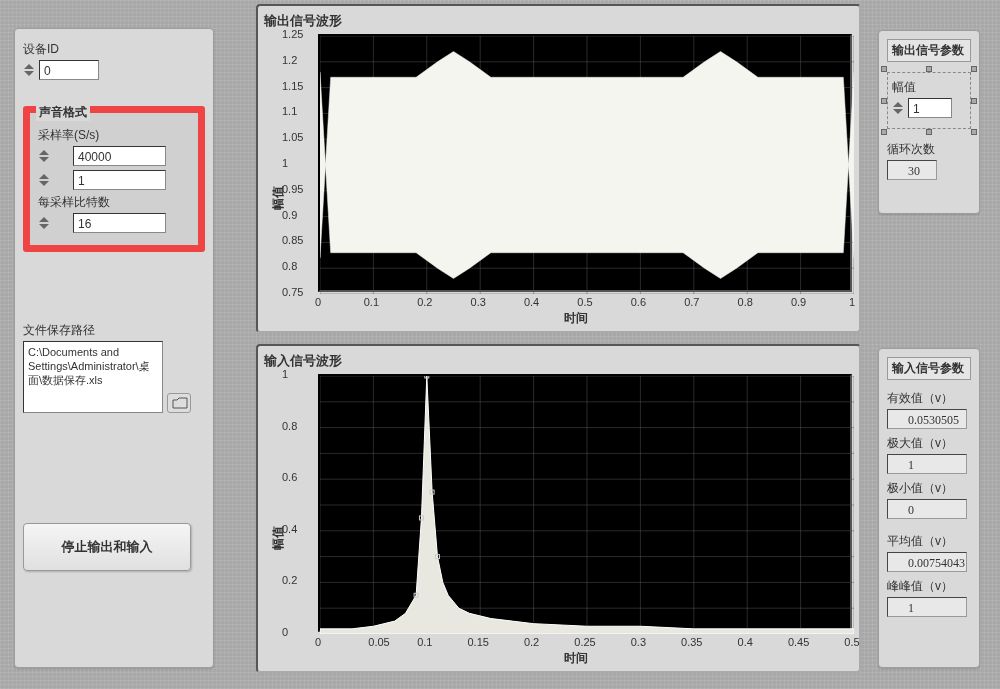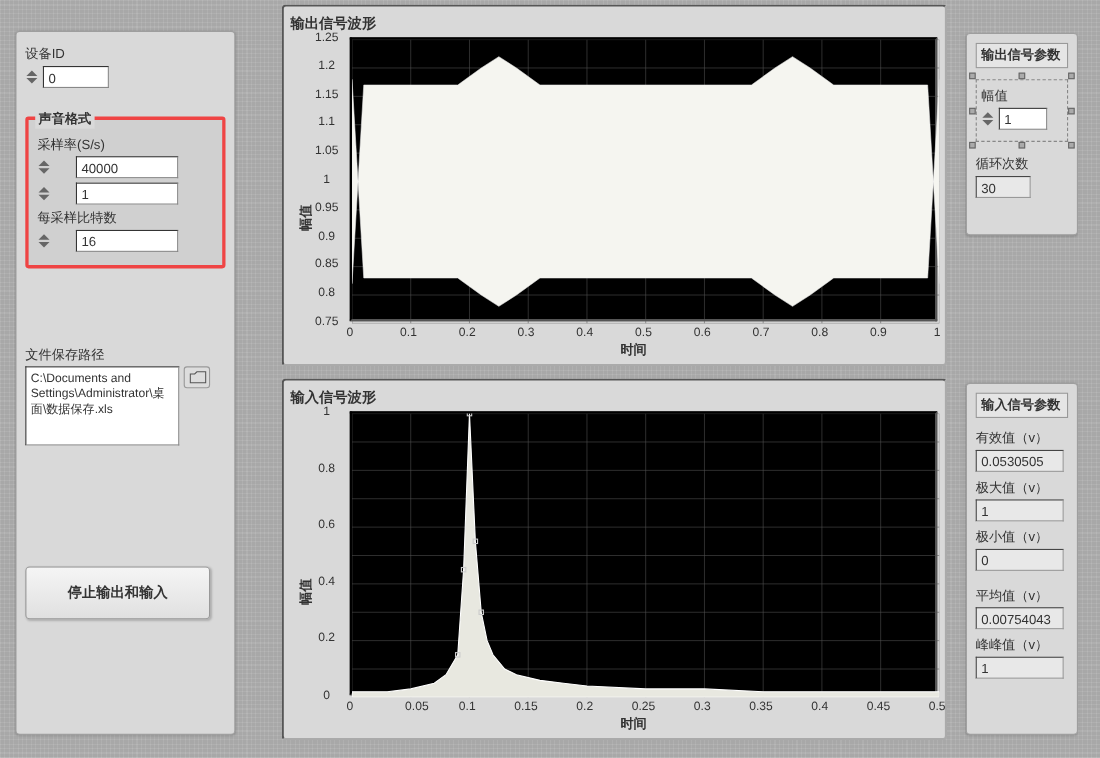--- a/index.html
+++ b/index.html
@@ -24,21 +24,21 @@
   .panel {
     position: absolute;
     background: #d9d9d9;
     border: 1px solid #9e9e9e;
     border-radius: 4px;
     box-shadow: 0 1px 2px rgba(0,0,0,0.15);
     padding: 8px;
   }
   .fieldset {
     position: relative;
-    border: 3px solid #ef4444;
+    border: 7px solid #ef4444;
     background: #d0d0d0;
     padding: 10px 8px 8px 8px;
     margin-top: 12px;
     border-radius: 3px;
   }
   .fieldset-label {
     position: absolute;
     top: -9px;
     left: 6px;
     background: #d9d9d9;
@@ -77,26 +77,27 @@
     padding: 2px 4px;
     font-size: 12px;
     min-width: 60px;
     height: 20px;
     line-height: 16px;
   }
   .txt.wide { width: 93px; margin-left: 19px; }
   .readout {
     background: #e8e8e8;
     border: 1px inset #999;
-    padding: 2px 4px;
+    padding: 2px 20px;
     font-size: 12px;
     width: 80px;
     height: 20px;
     line-height: 16px;
     margin-bottom: 6px;
+    font-family: Liberation Serif, serif;
   }
   .path-box {
     background: #fff;
     border: 1px inset #888;
     width: 140px;
     height: 72px;
     padding: 3px 4px;
     font-size: 11px;
     line-height: 14px;
     overflow: hidden;
@@ -156,21 +157,21 @@
     white-space: nowrap;
   }
   .chart-xaxis-label {
     position: absolute;
     font-size: 12px;
     font-weight: bold;
   }
   .chart-tick-y {
     position: absolute;
     font-size: 11px;
-    text-align: center;
+    text-align: left;
     width: 30px;
   }
   .chart-tick-x {
     position: absolute;
     font-size: 11px;
     text-align: center;
     width: 24px;
   }
   
   .sel-handles {
@@ -223,21 +224,21 @@
       <div class="spin">
           <div class="up"></div>
           <div class="dn"></div>
         </div>
       <div class="txt wide">16</div>
     </div>
   </div>
 
   <div style="margin-top:70px;">
     <span class="label">文件保存路径</span>
-    <div style="display:flex; align-items:flex-start;">
+    <div style="display:flex; align-items:flex-end;">
       <div class="path-box">C:\Documents and Settings\Administrator\桌面\数据保存.xls</div>
       <div class="browse-btn">
         <svg width="16" height="12">
           <path d="M1 3 L5 3 L7 1 L15 1 L15 11 L1 11 Z" fill="none" stroke="#555" stroke-width="1"></path>
         </svg>
       </div>
     </div>
   </div>
 
   <div class="big-btn" style="margin-top:110px;">

